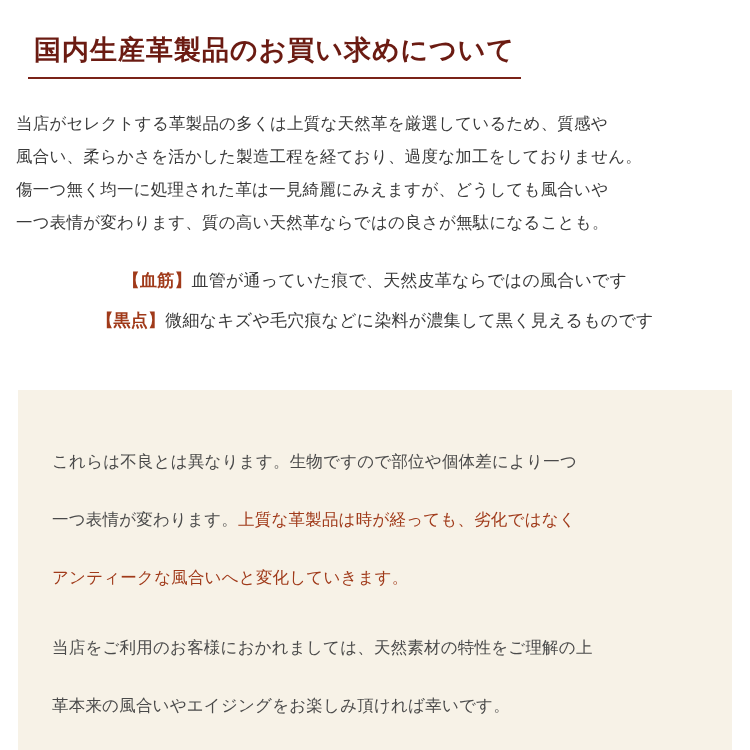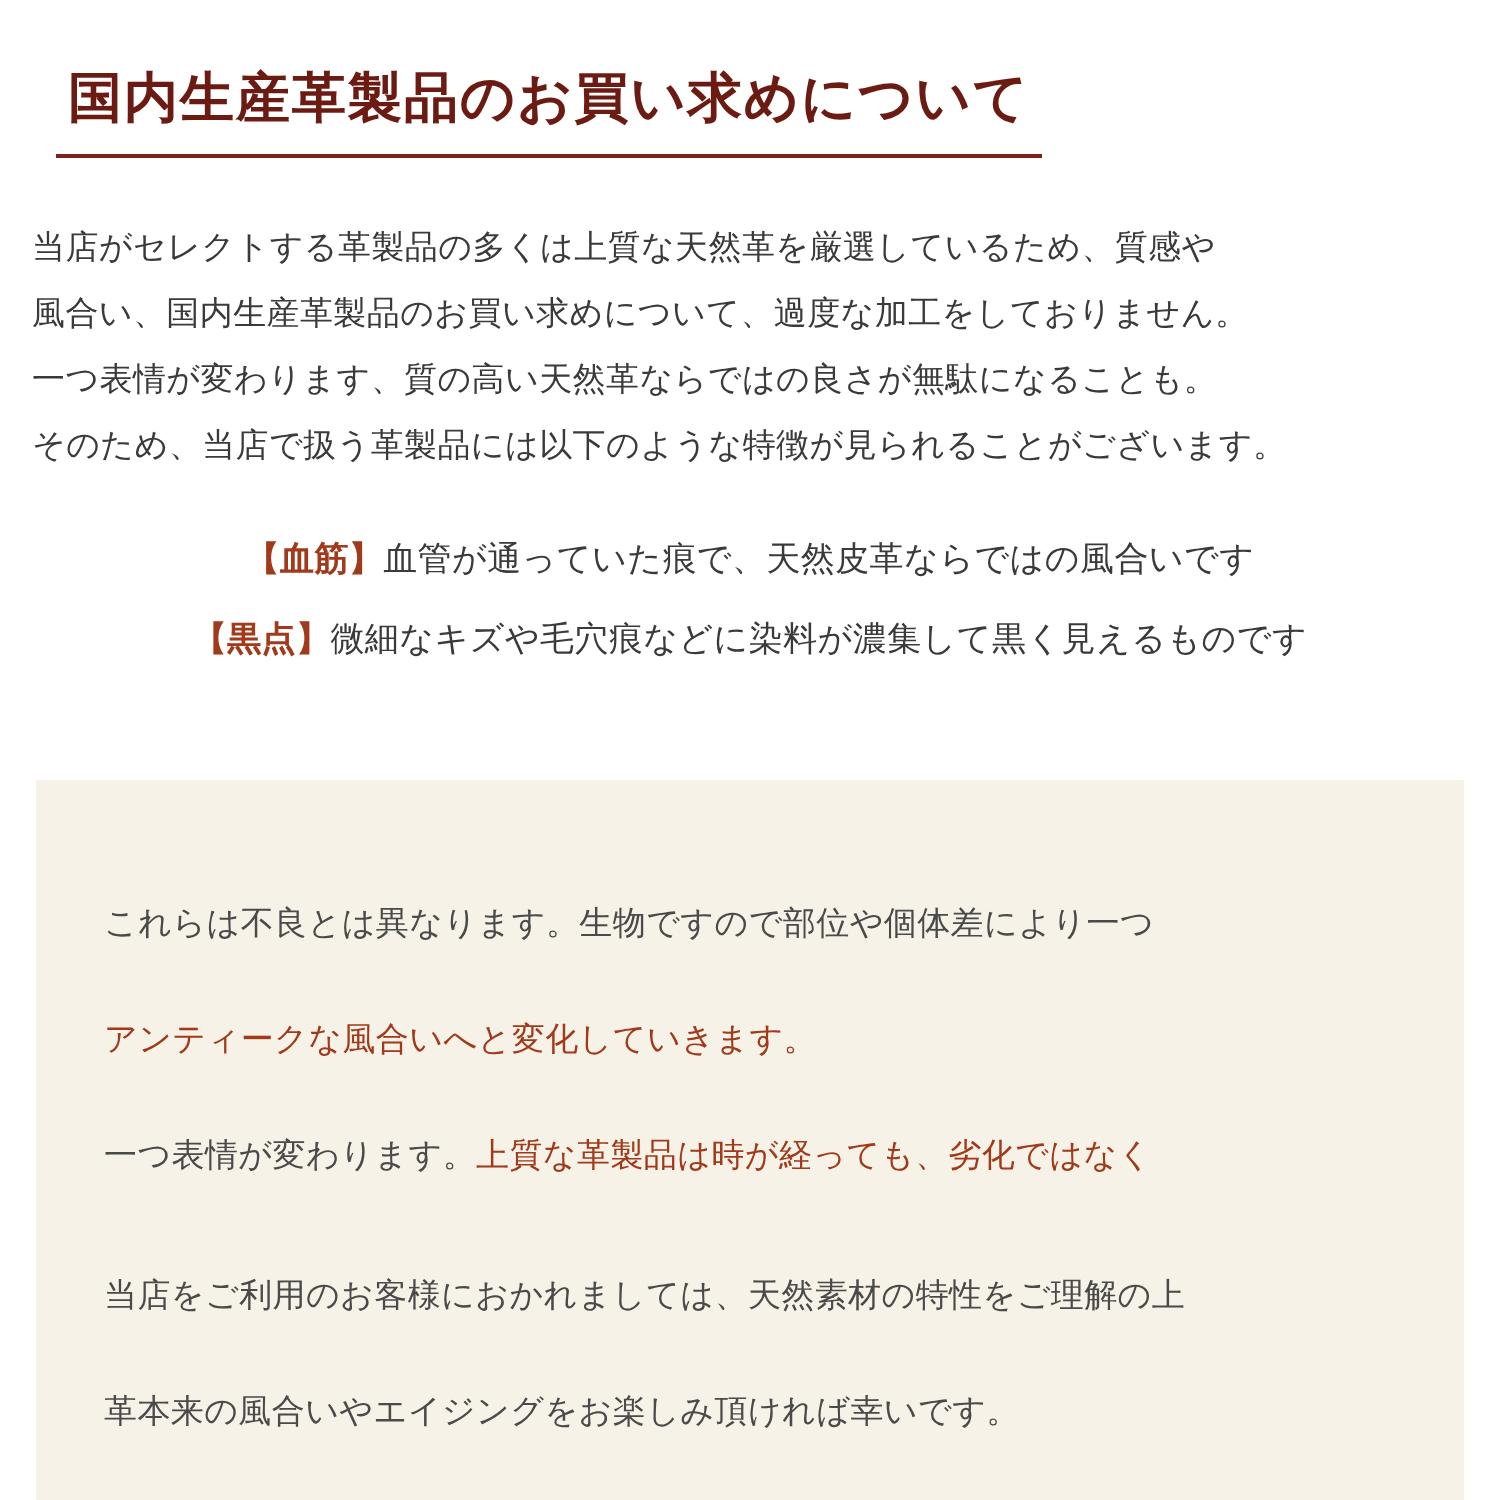--- a/index.html
+++ b/index.html
@@ -99,43 +99,43 @@
 <body>
 
 <div class="page">
 
   <div class="title-wrap">
     <div class="title">国内生産革製品のお買い求めについて</div>
   </div>
 
   <div class="intro">
     <div>当店がセレクトする革製品の多くは上質な天然革を厳選しているため、質感や</div>
-    <div>風合い、国内生産革製品のお買い求めについて、過度な加工をしておりません。</div>
+    <div>風合い、柔らかさを活かした製造工程を経ており、過度な加工をしておりません。</div>
+    <div>傷一つ無く均一に処理された革は一見綺麗にみえますが、どうしても風合いや</div>
     <div>一つ表情が変わります、質の高い天然革ならではの良さが無駄になることも。</div>
-    <div>そのため、当店で扱う革製品には以下のような特徴が見られることがございます。</div>
   </div>
 
   <div class="features">
     <div class="feature-line">
       <span class="tag">【血筋】</span><span>血管が通っていた痕で、天然皮革ならではの風合いです</span>
     </div>
     <div class="feature-line">
       <span class="tag">【黒点】</span><span>微細なキズや毛穴痕などに染料が濃集して黒く見えるものです</span>
     </div>
   </div>
 
   <div class="note-box">
     <div class="note-line">
       <span>これらは不良とは異なります。生物ですので部位や個体差により一つ</span>
     </div>
     <div class="note-line">
-      <span class="accent">アンティークな風合いへと変化していきます。</span>
+      <span>一つ表情が変わります。</span><span class="accent">上質な革製品は時が経っても、</span><span class="accent">劣化ではなく</span>
     </div>
     <div class="note-line">
-      <span>一つ表情が変わります。</span><span class="accent">上質な革製品は時が経っても、</span><span class="accent">劣化ではなく</span>
+      <span class="accent">アンティークな風合いへと変化していきます。</span>
     </div>
     <div class="note-gap"></div>
     <div class="note-line">
       <span>当店をご利用のお客様におかれましては、天然素材の特性をご理解の上</span>
     </div>
     <div class="note-line">
       <span>革本来の風合いやエイジングをお楽しみ頂ければ幸いです。</span>
     </div>
   </div>
 

